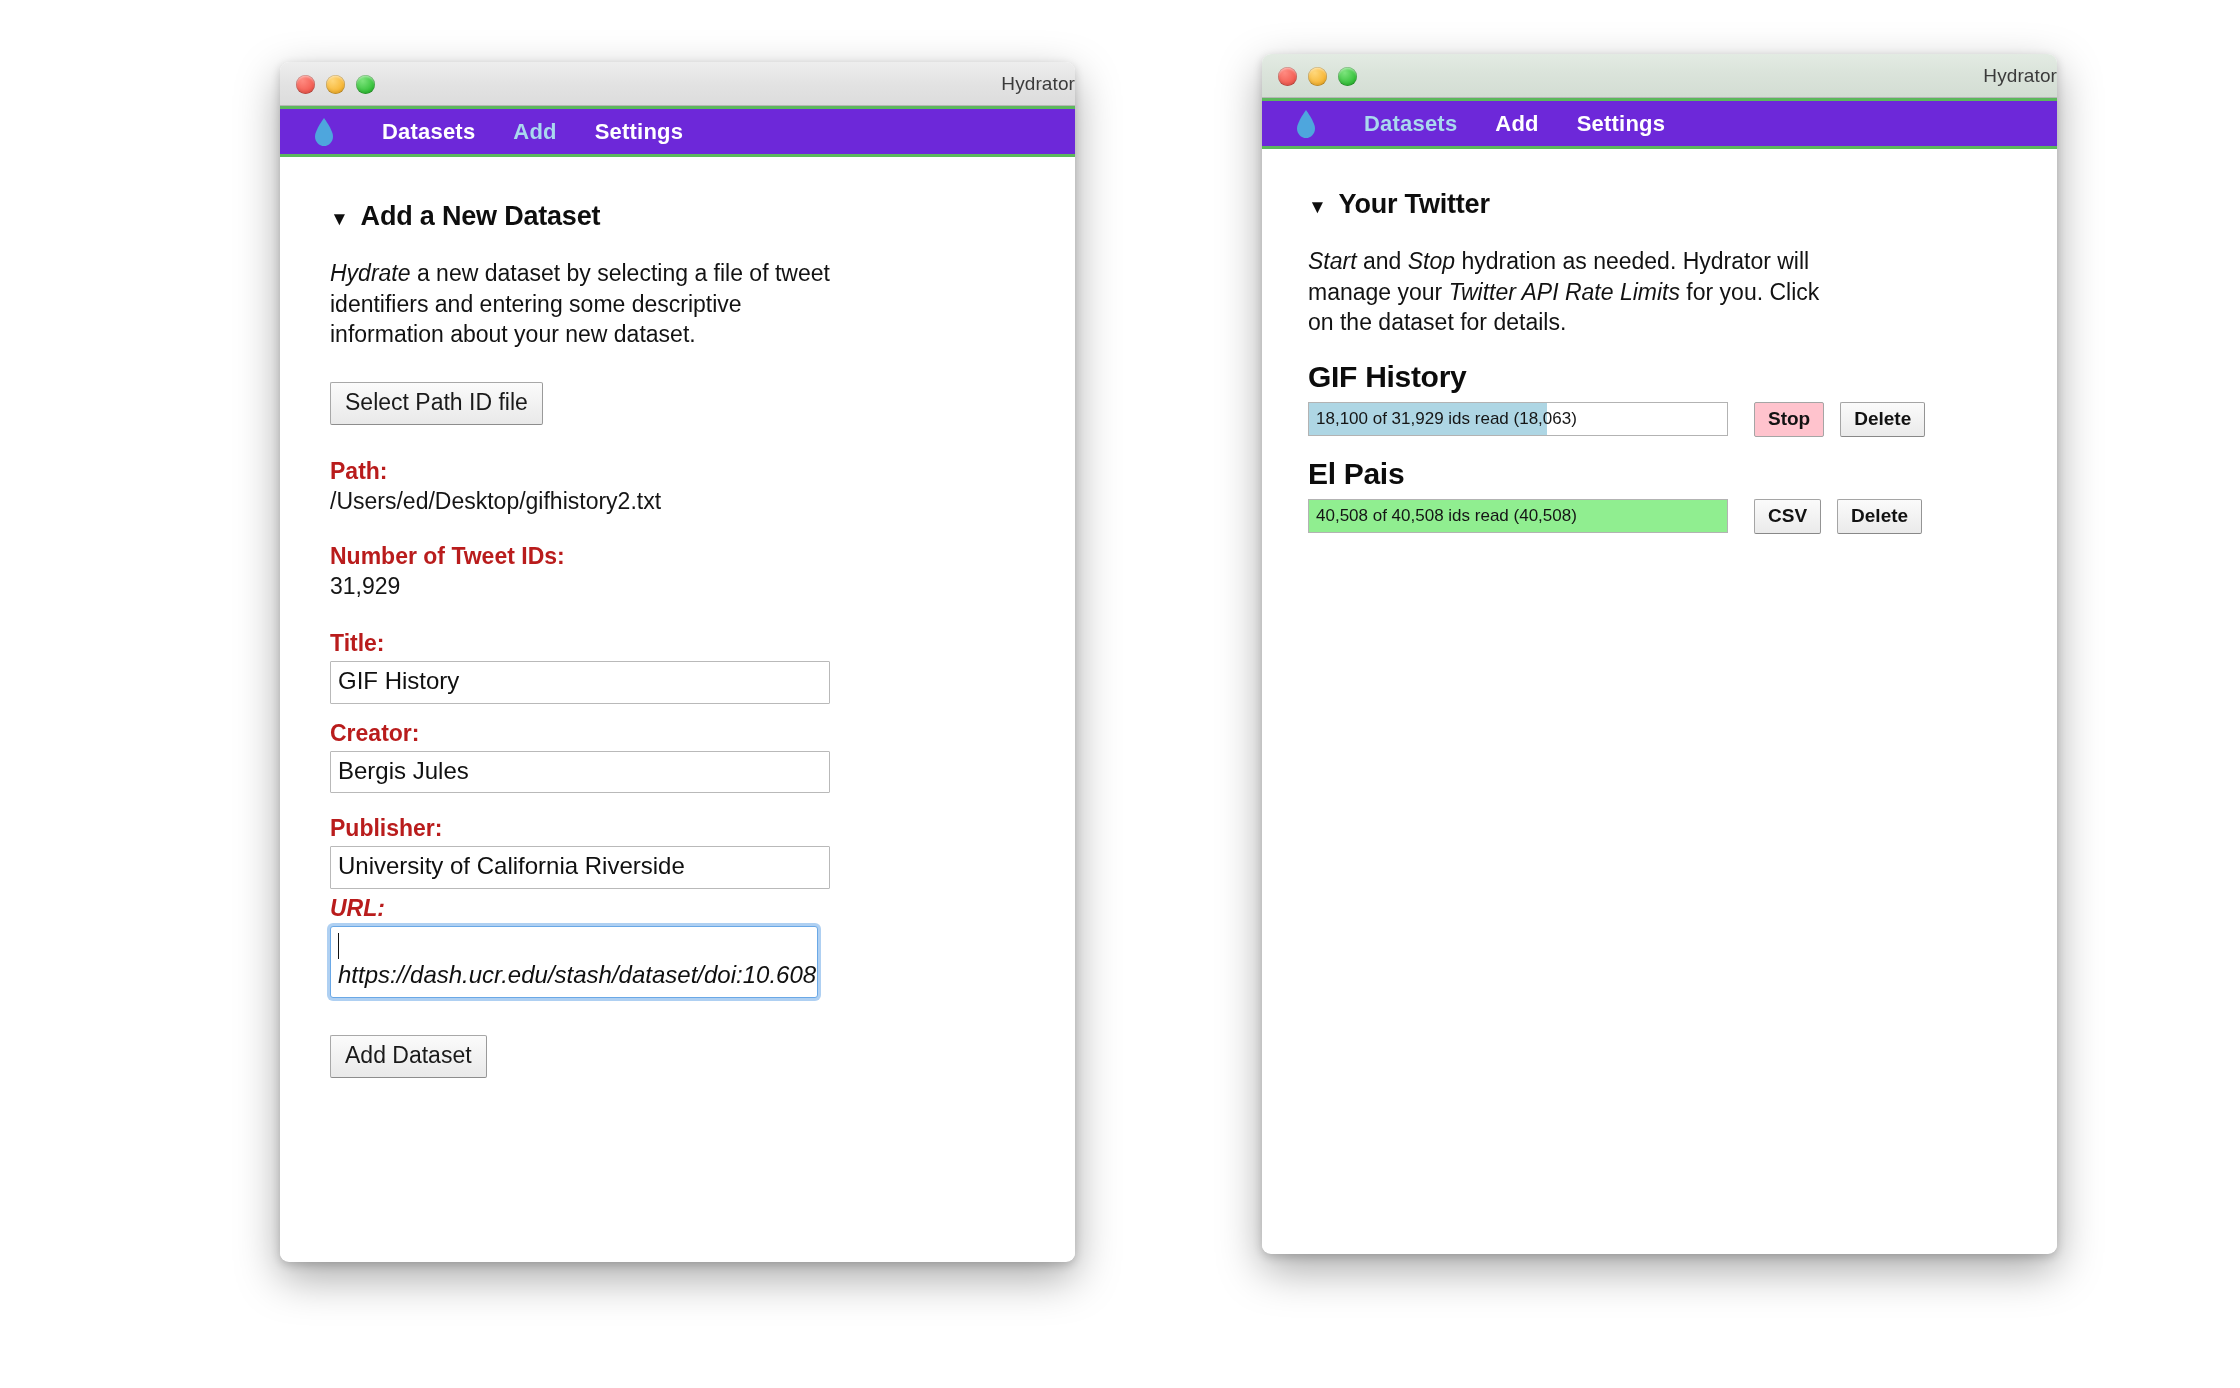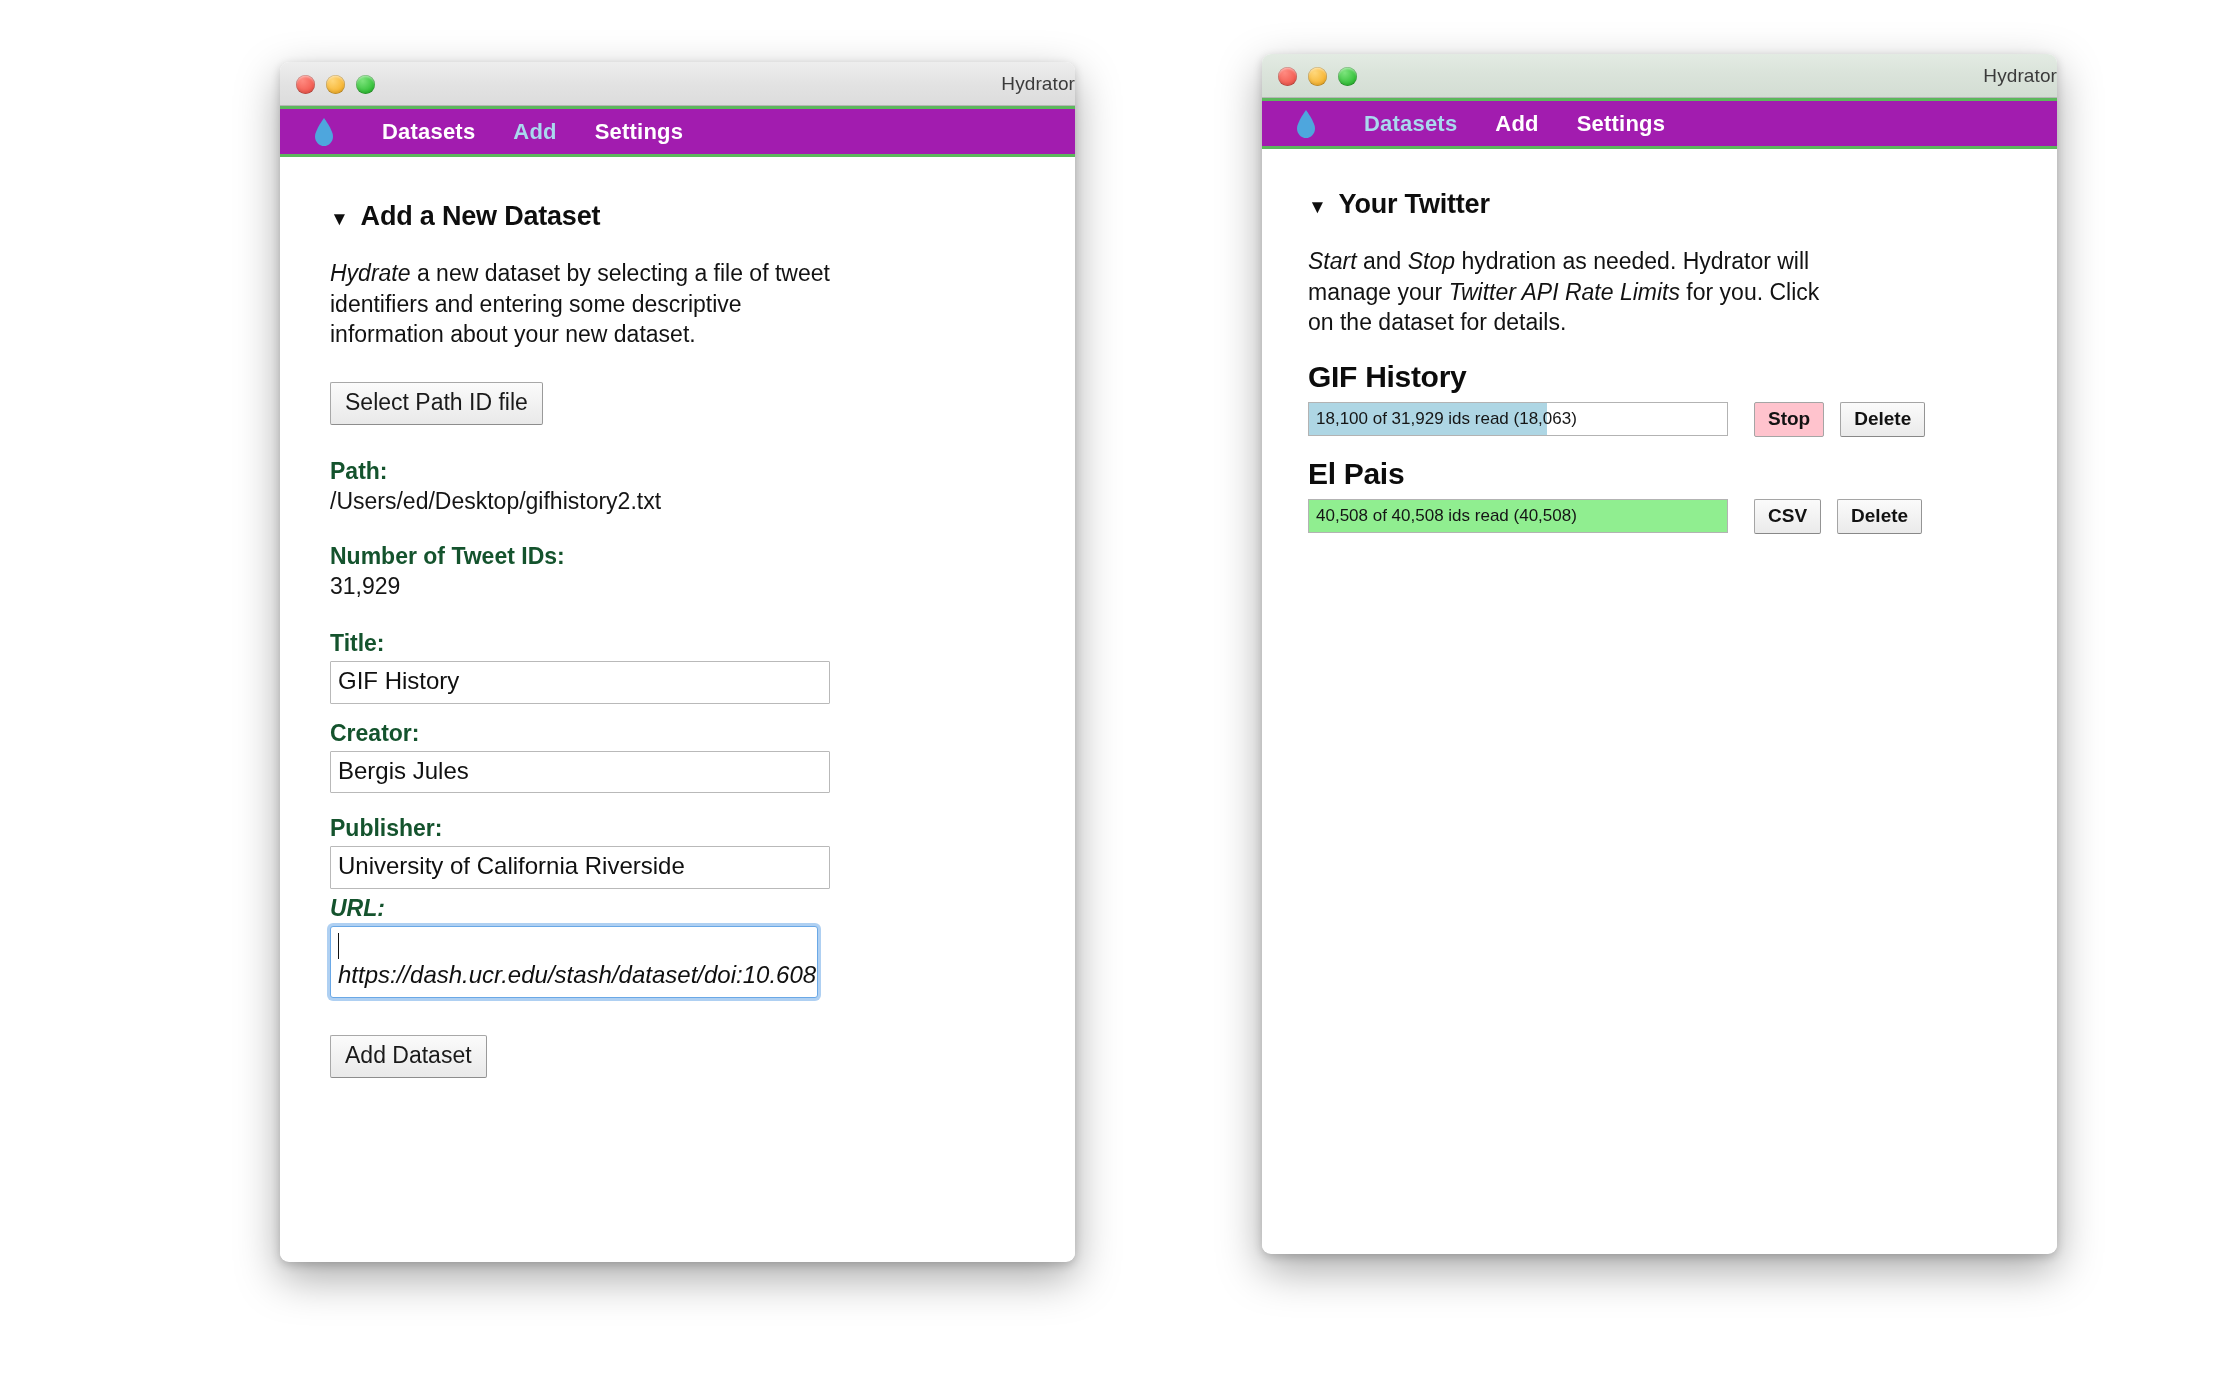--- a/index.html
+++ b/index.html
@@ -63,21 +63,21 @@
 
   .win-title {
     font-size: 19px;
     color: #3b3b3b;
     letter-spacing: 0.1px;
   }
 
   
   .navbar {
     height: 51px;
-    background: #a21caf;
+    background: #6d28d9;
     border-top: 3px solid #5cb85c;
     border-bottom: 3px solid #5cb85c;
     display: flex;
     align-items: center;
     padding-left: 27px;
     gap: 0;
   }
   .drop-icon {
     width: 34px;
     display: flex;
@@ -133,21 +133,21 @@
     border-right-color: #9a9a9a;
     border-radius: 2px;
     padding: 6px 14px 8px 14px;
     cursor: pointer;
     white-space: nowrap;
   }
 
   .field-label {
     font-size: 23px;
     font-weight: bold;
-    color: #14532d;
+    color: #b91c1c;
   }
   .field-value {
     font-size: 23px;
     color: #151515;
   }
 
   .text-input {
     display: block;
     width: 100%;
     font-family: "Liberation Sans", sans-serif;

